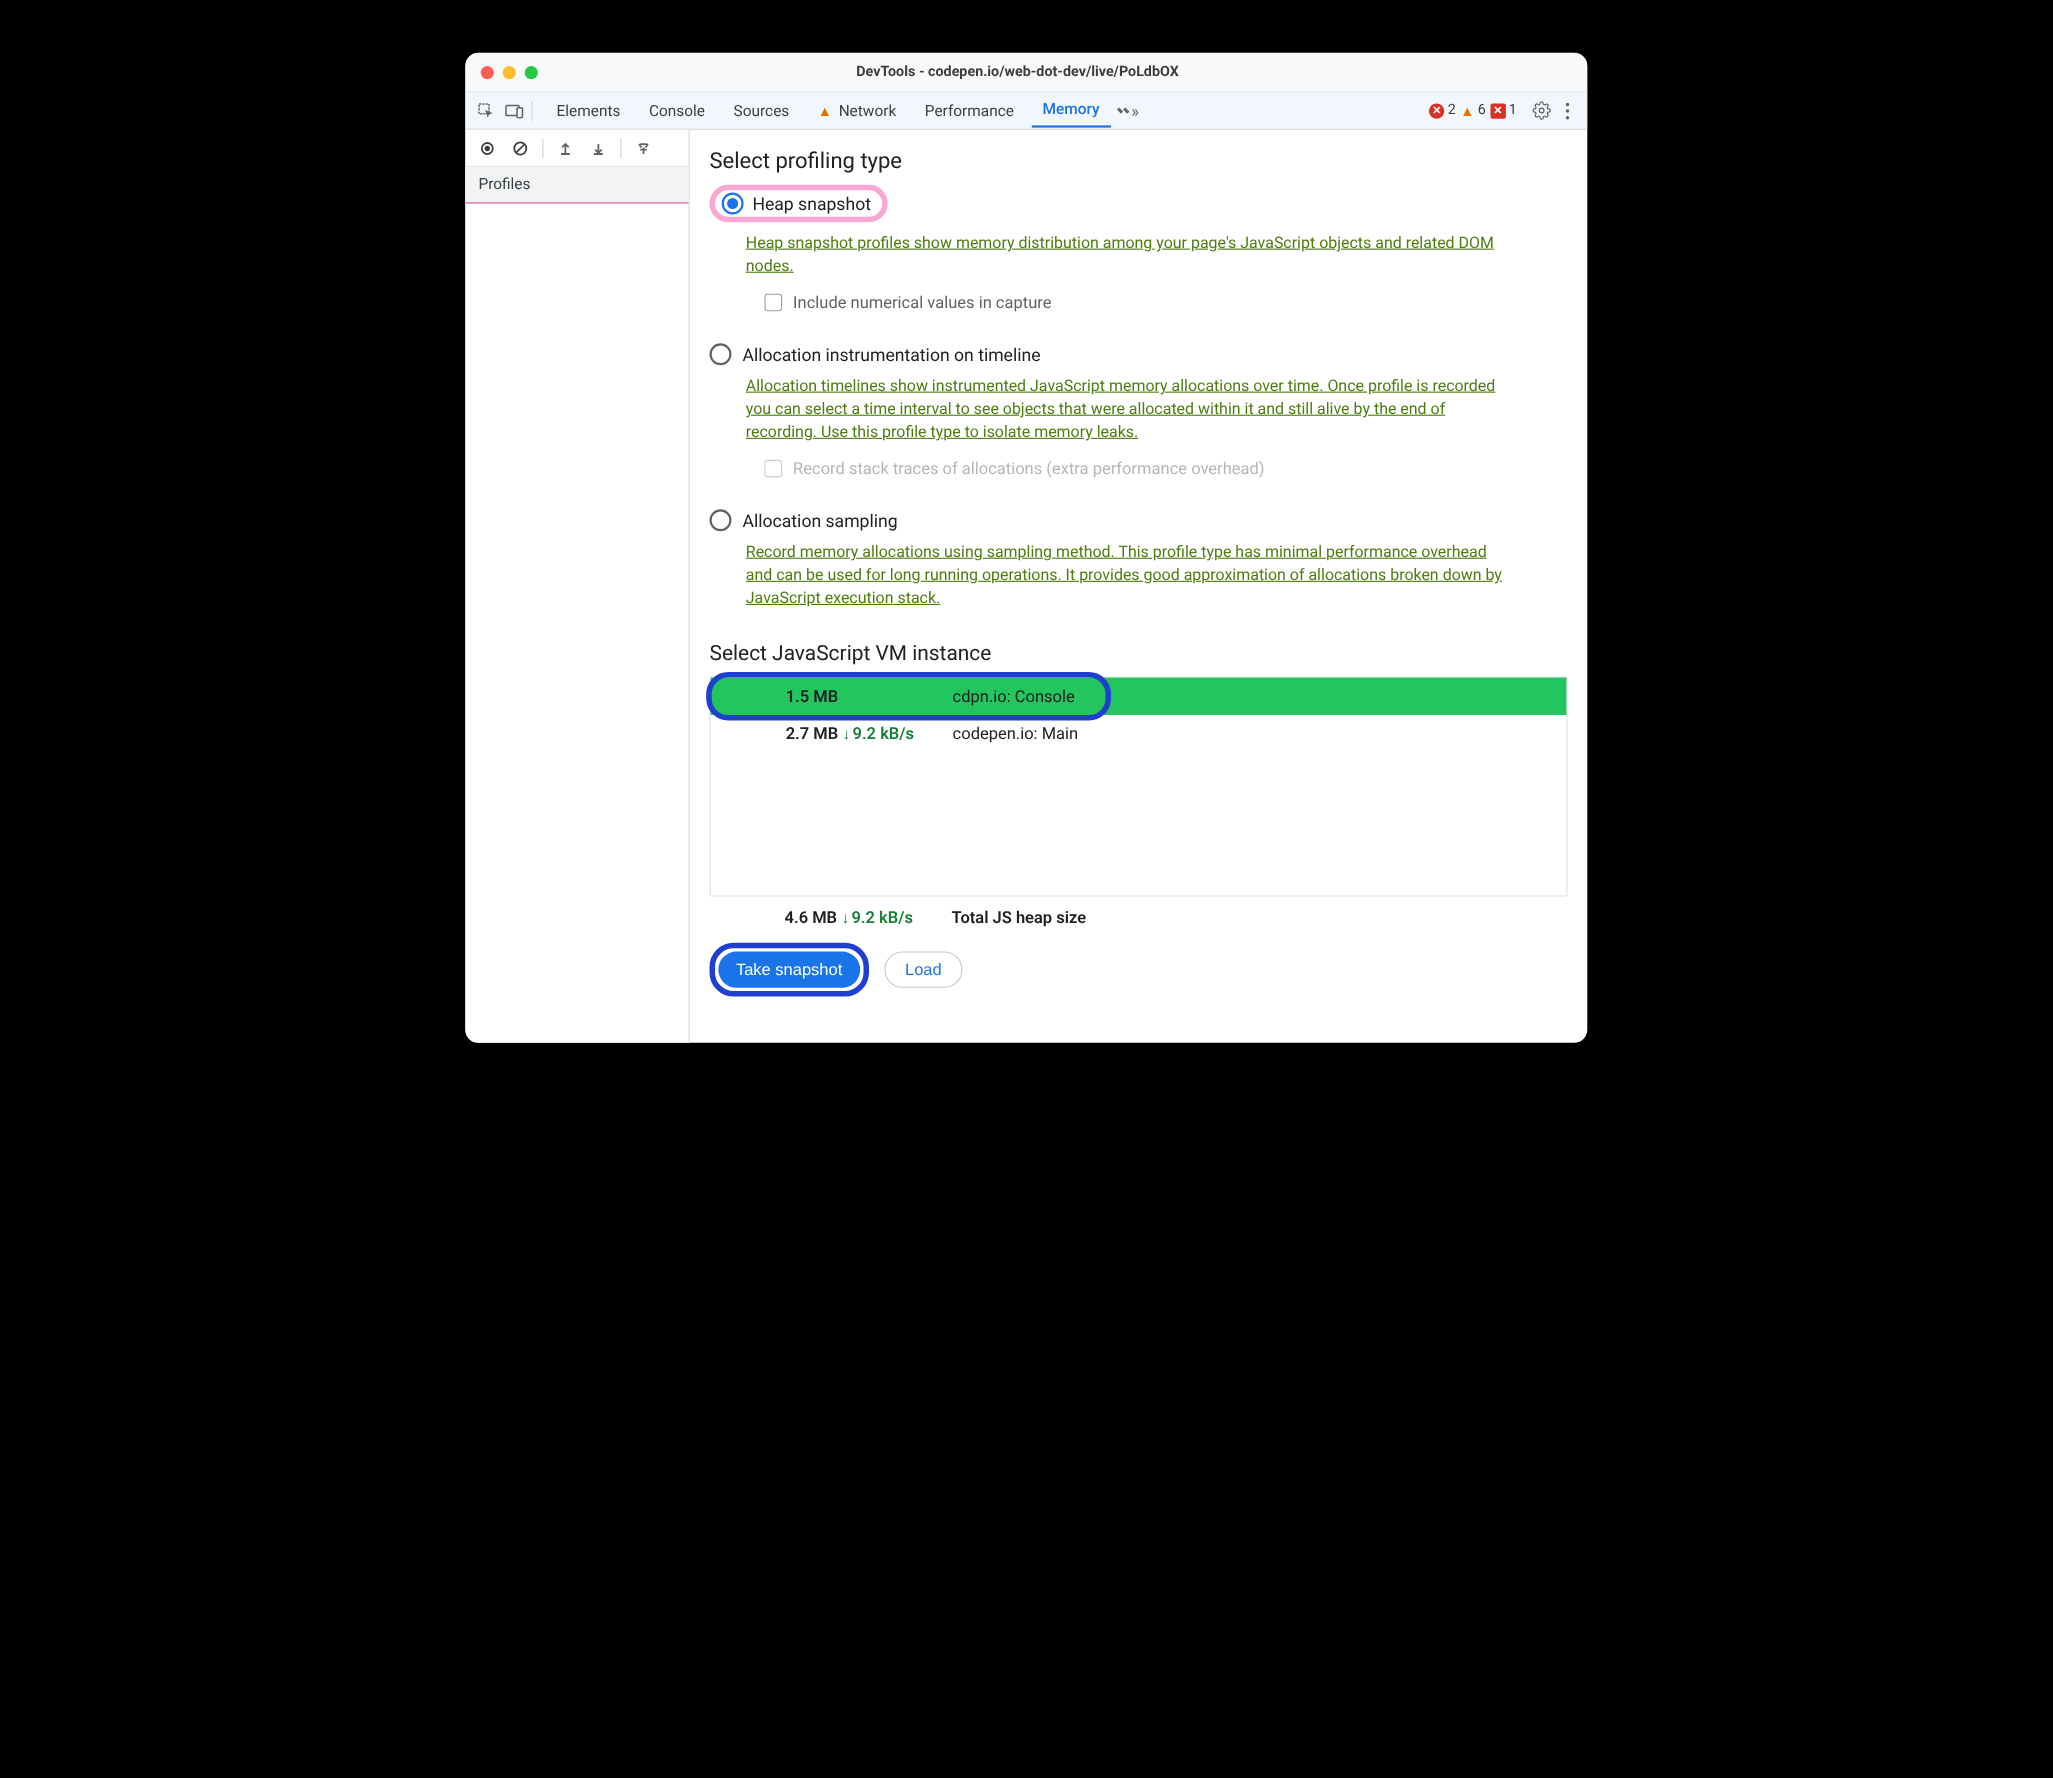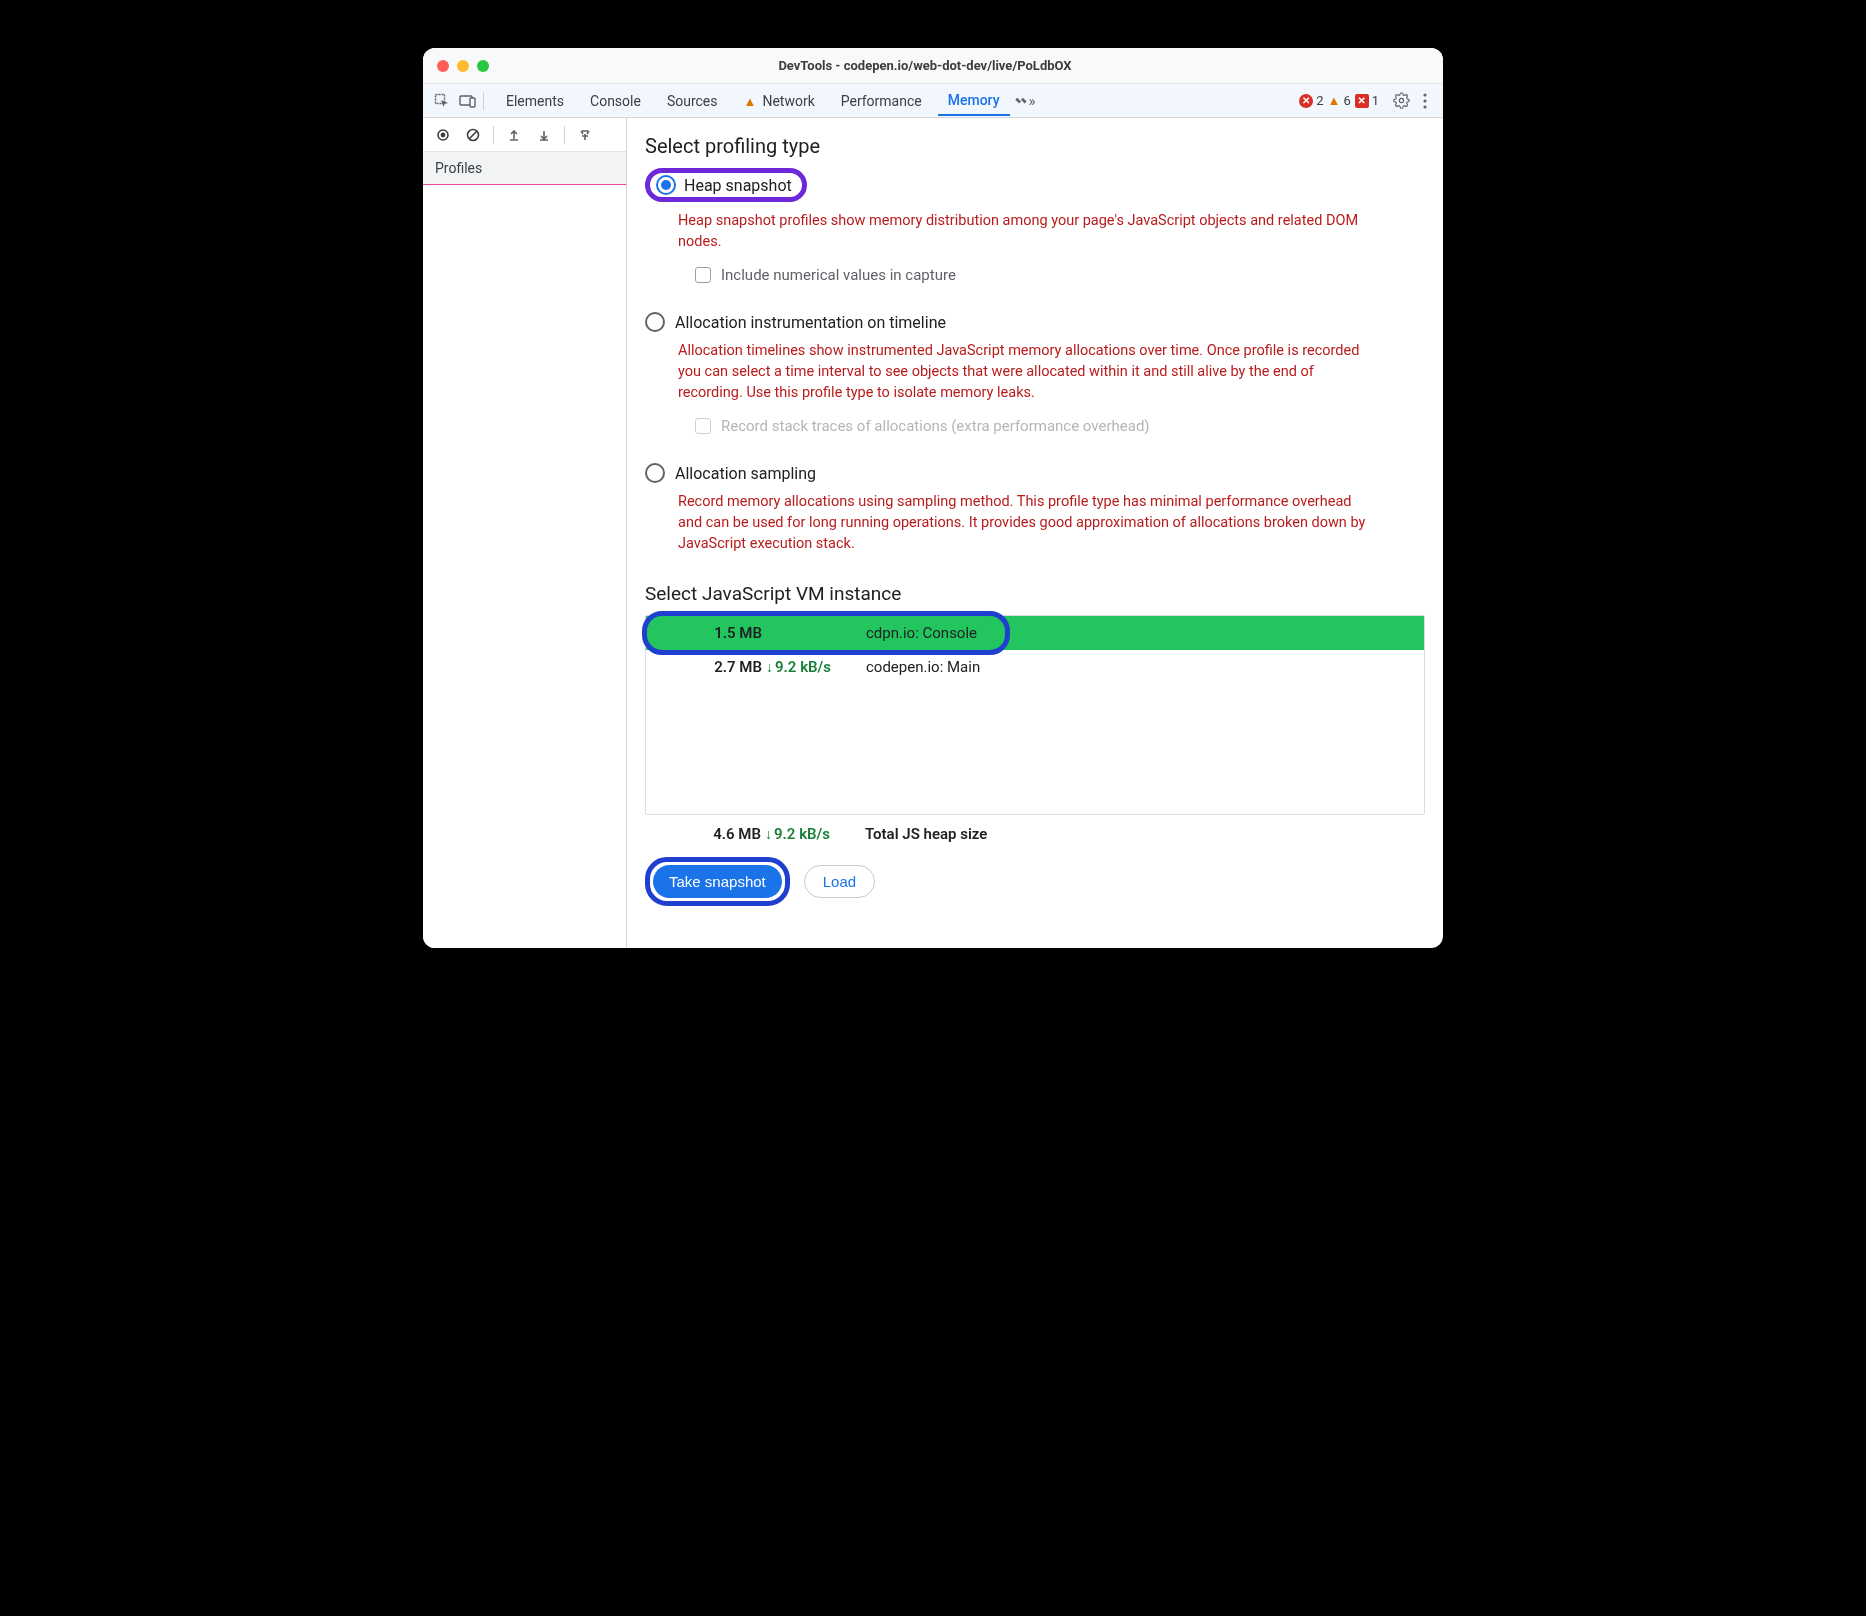--- a/index.html
+++ b/index.html
@@ -96,23 +96,23 @@
   .radio-row { display:flex; align-items:center; gap:10px; margin-top:6px; }
   .radio-outer {
     width:20px; height:20px; border:2px solid #5f6368; border-radius:50%;
     display:flex; align-items:center; justify-content:center; cursor:pointer; flex-shrink:0;
   }
   .radio-outer.selected { border-color:#1a73e8; }
   .radio-inner { width:10px; height:10px; border-radius:50%; background:#1a73e8; display:none;}
   .radio-outer.selected .radio-inner{display:block;}
   .radio-label { font-size:16px; color:#202124; }
   .highlight-ring {
-    border:5px solid #6d28d9; border-radius:18px; padding:2px 10px 2px 6px; display:inline-flex; align-items:center; gap:8px;
-  }
-  .desc { color:#b91c1c; font-size:14.5px; line-height:1.45; margin:8px 0 0 33px; max-width:700px;}
+    border:5px solid #f9a8d4; border-radius:18px; padding:2px 10px 2px 6px; display:inline-flex; align-items:center; gap:8px;
+  }
+  .desc { color:#4d7c0f; font-size:14.5px; line-height:1.45; margin:8px 0 0 33px; max-width:700px;text-decoration:underline;}
   .sub-check { display:flex; align-items:center; gap:10px; margin:14px 0 0 50px; color:#5f6368; font-size:15px;}
   .sub-check .cb { width:16px; height:16px; border:1.5px solid #9aa0a6; border-radius:3px; cursor:pointer;}
   .sub-check.disabled .cb{ border-color:#cfcfcf;}
   .sub-check.disabled span{ color:#b6b6b6;}
   .option-block { margin-top:28px; }
 
   .vm-section { margin-top:28px; }
   .vm-table {
     border:1px solid #dadce0; border-radius:2px; margin-top:10px; height:200px; background:#fff;
     position:relative;

